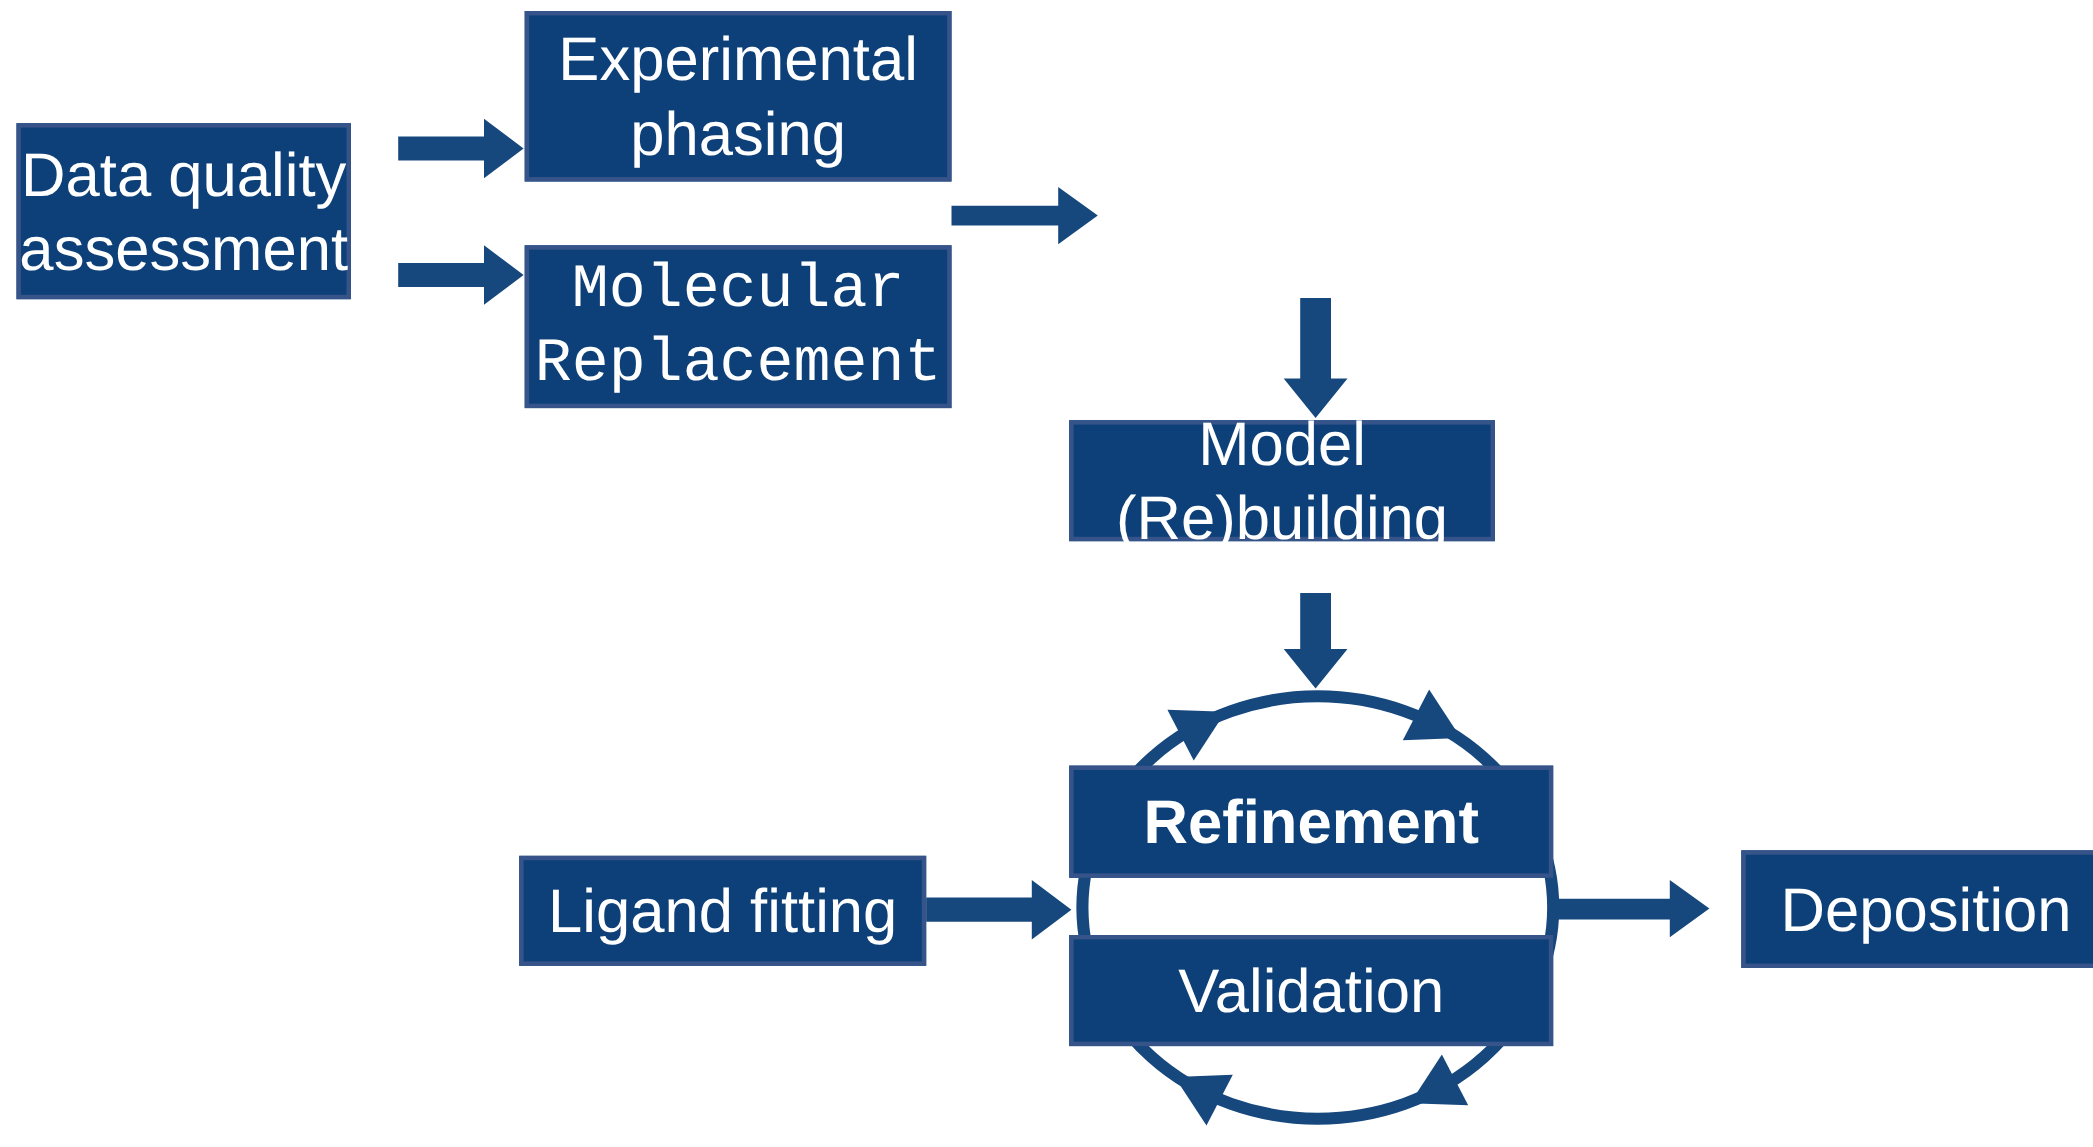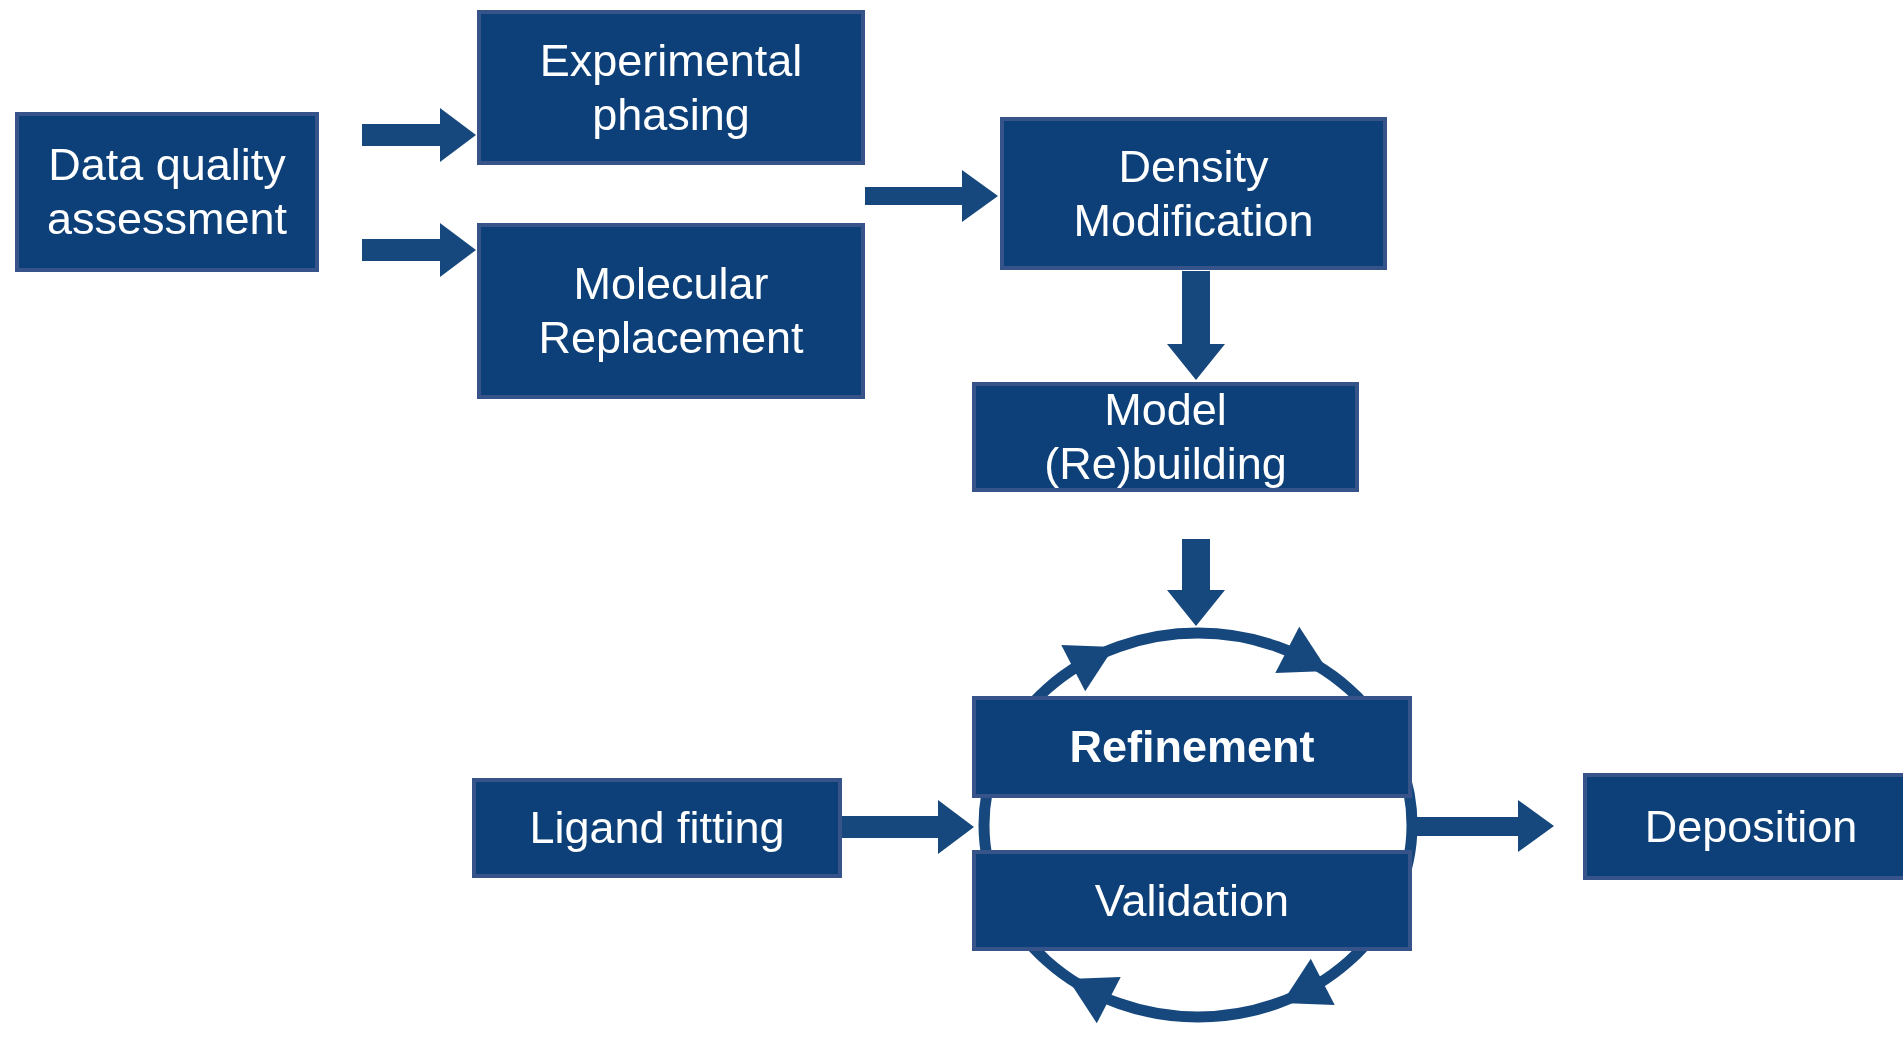--- a/index.html
+++ b/index.html
@@ -29,21 +29,21 @@
   .node {
     position: absolute;
     box-sizing: border-box;
     background: var(--node-fill, #0D4078);
     border: 4px solid var(--node-border, #365489);
     color: var(--text, #FFFFFF);
     display: flex;
     align-items: center;
     justify-content: center;
     text-align: center;
-    font-size: 45px;
+    font-size: 56px;
     line-height: 1.2;
   }
   .node .label { white-space: pre-line; }
 </style>
 </head>
 <body>
 
 <div class="canvas">
 
   <svg class="arrow-layer" viewBox="0 0 1903 1043" xmlns="http://www.w3.org/2000/svg">
@@ -74,29 +74,25 @@
   <div class="node" style="left:15px; top:112px; width:304px; height:160px;">
     <span class="label">Data quality
 assessment</span>
   </div>
 
   <div class="node" style="left:477px; top:10px; width:388px; height:155px;">
     <span class="label">Experimental
 phasing</span>
   </div>
 
-  <div class="node" style="left:477px; top:223px; width:388px; height:176px;">
+  <div class="node" style="left:477px; top:223px; width:388px; height:148px;font-family:Liberation Mono, monospace;">
     <span class="label">Molecular
 Replacement</span>
   </div>
 
-  <div class="node" style="left:1000px; top:117px; width:387px; height:153px;">
-    <span class="label">Density
-Modification</span>
-  </div>
 
   <div class="node" style="left:972px; top:382px; width:387px; height:110px;">
     <span class="label">Model
 (Re)building</span>
   </div>
 
   <div class="node" style="left:972px; top:696px; width:440px; height:102px;font-weight:bold;">
     <span class="label">Refinement</span>
   </div>
 

